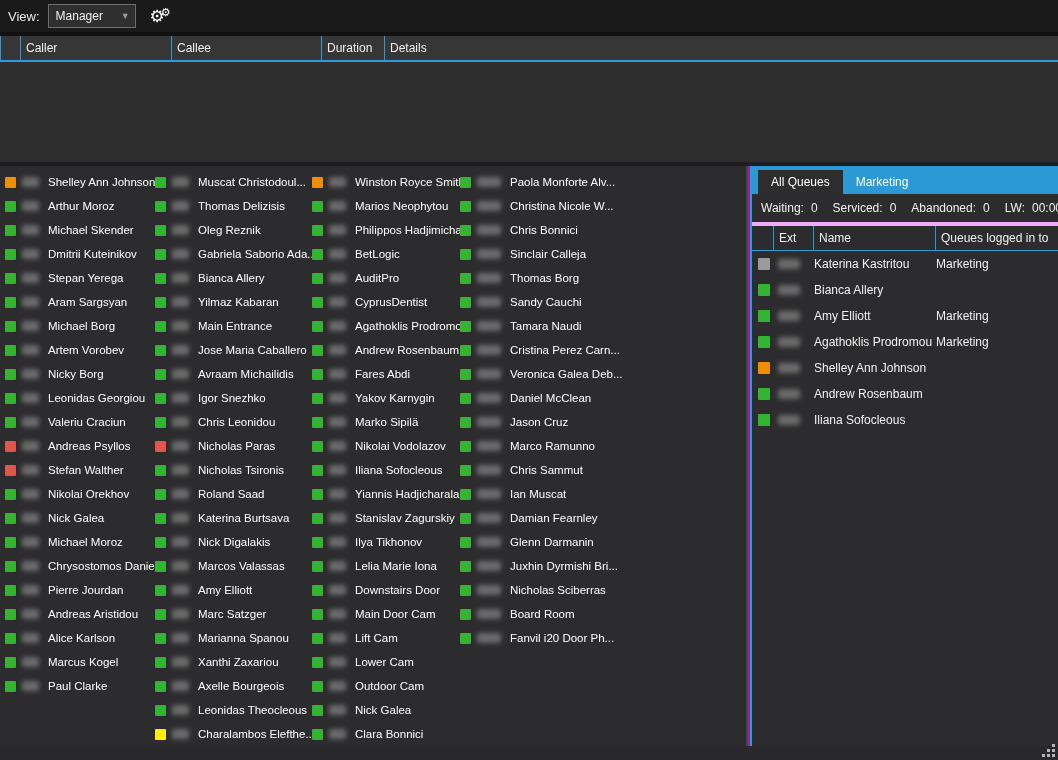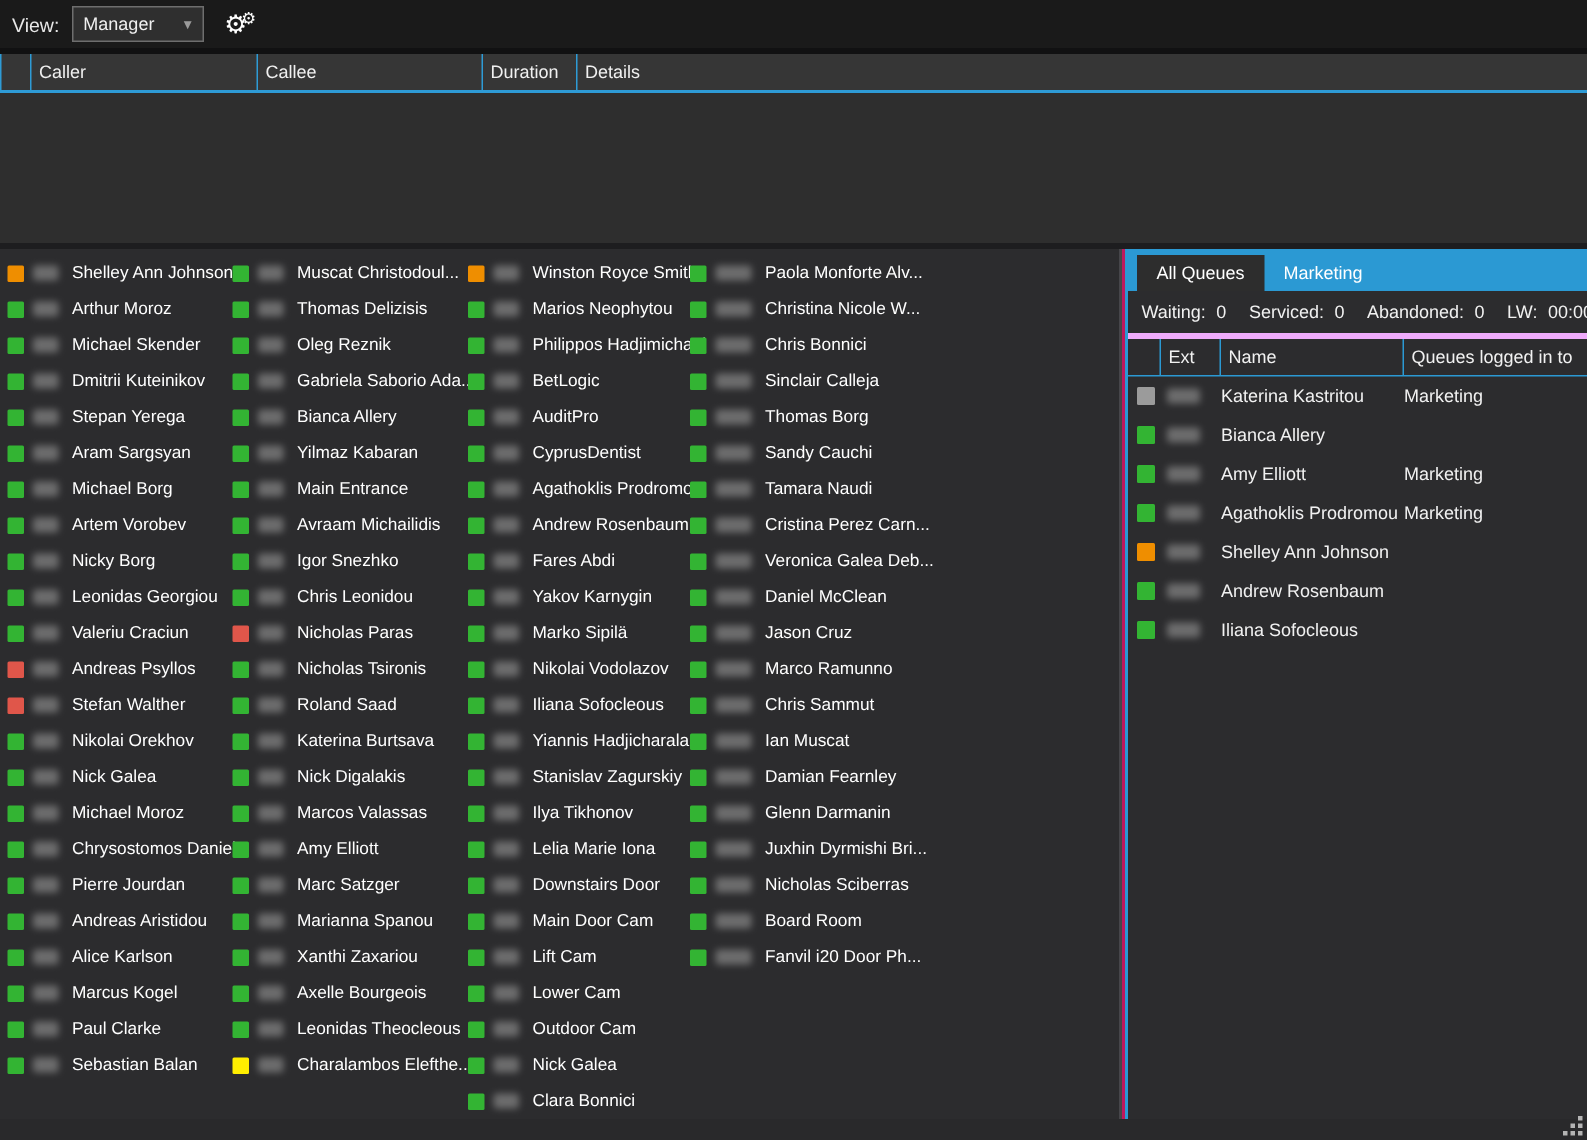--- a/index.html
+++ b/index.html
@@ -1,16 +1,16 @@
 <!DOCTYPE html>
 <html><head>
 <meta charset="utf-8">
 <style>
   html,body{margin:0;padding:0;background:#151515;}
-  #app{position:relative;width:1058px;height:760px;background:#be185d;overflow:hidden;
+  #app{position:relative;width:1058px;height:760px;background:#a21caf;overflow:hidden;
        font-family:"Liberation Sans",sans-serif;color:#f1f1f1;font-size:12px;}
 
   
   .toolbar{position:absolute;top:0;left:0;width:100%;height:32px;background:#1a1a1a;
            display:flex;align-items:center;padding-left:8px;box-sizing:border-box;gap:8px;}
   .view-label{font-size:13px;color:#e8e8e8;}
   .view-select{width:74px;height:22px;background:#2f2f2f;border:1px solid #6e6e6e;
                display:flex;align-items:center;justify-content:space-between;
                padding:0 5px 0 7px;cursor:default;}
   .view-select .val{font-size:12px;color:#f0f0f0;}
@@ -209,25 +209,20 @@
         <div class="contact-item">
     <span class="dot" style="background: rgb(51, 180, 51);"></span>
     <span class="extblur"></span>
     <span class="cname">Marcus Kogel</span>
   </div>
         <div class="contact-item">
     <span class="dot" style="background: rgb(51, 180, 51);"></span>
     <span class="extblur"></span>
     <span class="cname">Paul Clarke</span>
   </div>
-        <div class="contact-item">
-    <span class="dot" style="background: rgb(51, 180, 51);"></span>
-    <span class="extblur"></span>
-    <span class="cname">Sebastian Balan</span>
-  </div>
       </div>
       <div class="contact-col">
         <div class="contact-item">
     <span class="dot" style="background: rgb(51, 180, 51);"></span>
     <span class="extblur"></span>
     <span class="cname">Muscat Christodoul...</span>
   </div>
         <div class="contact-item">
     <span class="dot" style="background: rgb(51, 180, 51);"></span>
     <span class="extblur"></span>
@@ -250,20 +245,25 @@
   </div>
         <div class="contact-item">
     <span class="dot" style="background: rgb(51, 180, 51);"></span>
     <span class="extblur"></span>
     <span class="cname">Yilmaz Kabaran</span>
   </div>
         <div class="contact-item">
     <span class="dot" style="background: rgb(51, 180, 51);"></span>
     <span class="extblur"></span>
     <span class="cname">Main Entrance</span>
+  </div>
+        <div class="contact-item">
+    <span class="dot" style="background: rgb(51, 180, 51);"></span>
+    <span class="extblur"></span>
+    <span class="cname">Jose Maria Caballero</span>
   </div>
         <div class="contact-item">
     <span class="dot" style="background: rgb(51, 180, 51);"></span>
     <span class="extblur"></span>
     <span class="cname">Avraam Michailidis</span>
   </div>
         <div class="contact-item">
     <span class="dot" style="background: rgb(51, 180, 51);"></span>
     <span class="extblur"></span>
     <span class="cname">Igor Snezhko</span>

